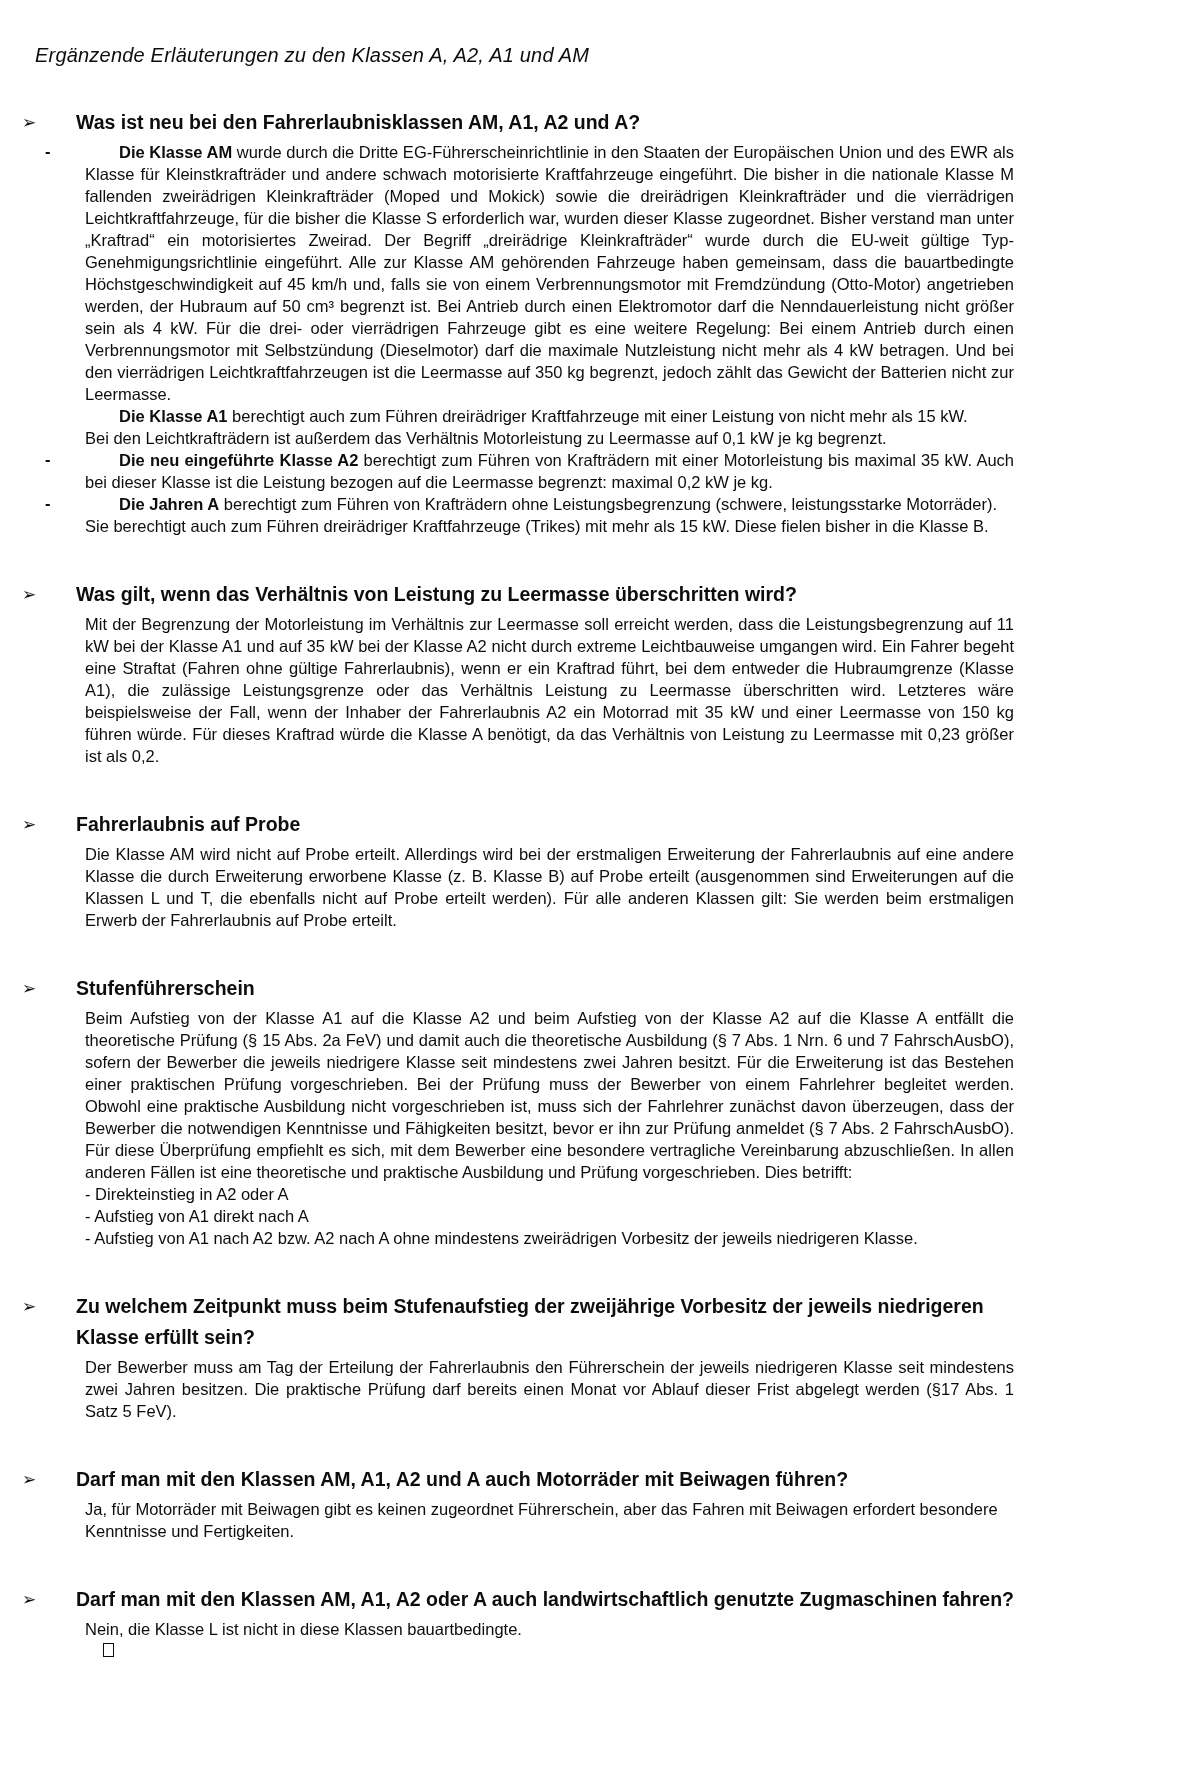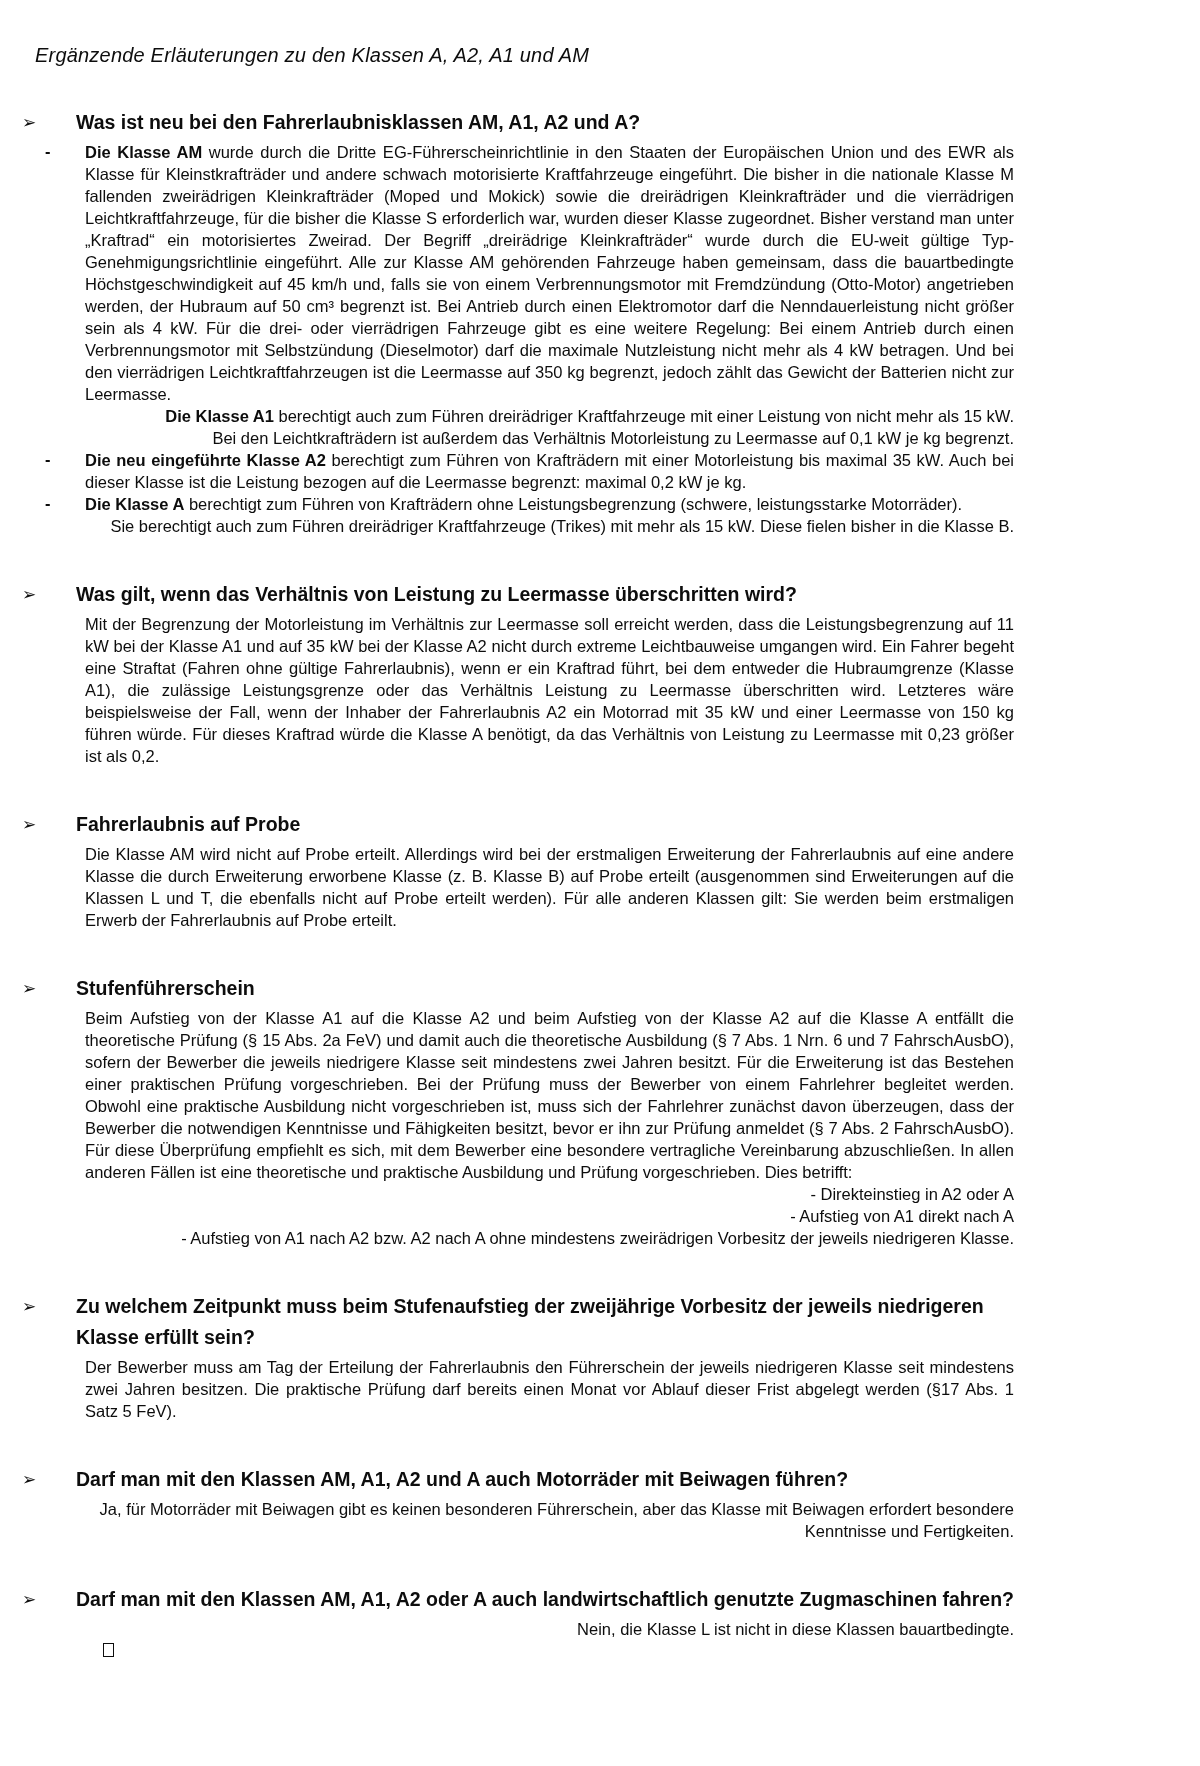--- a/index.html
+++ b/index.html
@@ -14,44 +14,44 @@
   }
   .doc-title {
     font-size:20px; font-style:italic; font-weight:400;
     margin-left:15px; margin-bottom:40px; letter-spacing:.2px;
   }
   .section { margin-bottom:42px; }
   .heading-row { display:flex; align-items:flex-start; }
   .arrow { flex:0 0 42px; font-size:17px; line-height:31px; padding-left:2px; }
   .heading { flex:1; font-size:19.5px; font-weight:700; line-height:31px; padding-bottom:3px;margin-left:14px; }
   .body { margin-left:65px; }
-  .para { font-size:16.5px; line-height:22px; position:relative;text-align:right; }
+  .para { font-size:16.5px; line-height:22px; position:relative; }
   .para.justify { text-align:justify; }
-  .lead { font-weight:700; }
+  .lead { font-weight:700;margin-left:34px; }
   .dash-mark { position:absolute; left:-40px; top:-1px; font-weight:700; }
   .box-wrap { margin-left:18px; margin-top:3px; line-height:0; }
   .box { display:inline-block; width:11px; height:14px; border:1.7px solid #0d0d0d; }
 </style>
 </head>
 <body>
 
 <div class="page">
   <h1 class="doc-title">Ergänzende Erläuterungen zu den Klassen A, A2, A1 und AM</h1>
   <main>
       <section class="section">
         <div class="heading-row">
           <span class="arrow">➢</span>
           <h2 class="heading">Was ist neu bei den Fahrerlaubnisklassen AM, A1, A2 und A?</h2>
         </div>
         <div class="body">
           <p class="para justify"><span class="dash-mark">-</span><span class="lead">Die Klasse AM</span> wurde durch die Dritte EG-Führerscheinrichtlinie in den Staaten der Europäischen Union und des EWR als Klasse für Kleinstkrafträder und andere schwach motorisierte Kraftfahrzeuge eingeführt. Die bisher in die nationale Klasse M fallenden zweirädrigen Kleinkrafträder (Moped und Mokick) sowie die dreirädrigen Kleinkrafträder und die vierrädrigen Leichtkraftfahrzeuge, für die bisher die Klasse S erforderlich war, wurden dieser Klasse zugeordnet. Bisher verstand man unter „Kraftrad“ ein motorisiertes Zweirad. Der Begriff „dreirädrige Kleinkrafträder“ wurde durch die EU-weit gültige Typ-Genehmigungsrichtlinie eingeführt. Alle zur Klasse AM gehörenden Fahrzeuge haben gemeinsam, dass die bauartbedingte Höchstgeschwindigkeit auf 45 km/h und, falls sie von einem Verbrennungsmotor mit Fremdzündung (Otto-Motor) angetrieben werden, der Hubraum auf 50 cm³ begrenzt ist. Bei Antrieb durch einen Elektromotor darf die Nenndauerleistung nicht größer sein als 4 kW. Für die drei- oder vierrädrigen Fahrzeuge gibt es eine weitere Regelung: Bei einem Antrieb durch einen Verbrennungsmotor mit Selbstzündung (Dieselmotor) darf die maximale Nutzleistung nicht mehr als 4 kW betragen. Und bei den vierrädrigen Leichtkraftfahrzeugen ist die Leermasse auf 350 kg begrenzt, jedoch zählt das Gewicht der Batterien nicht zur Leermasse.</p>
           <p class="para"><span class="lead">Die Klasse A1</span> berechtigt auch zum Führen dreirädriger Kraftfahrzeuge mit einer Leistung von nicht mehr als 15 kW.</p>
           <p class="para">Bei den Leichtkrafträdern ist außerdem das Verhältnis Motorleistung zu Leermasse auf 0,1 kW je kg begrenzt.</p>
           <p class="para justify"><span class="dash-mark">-</span><span class="lead">Die neu eingeführte Klasse A2</span> berechtigt zum Führen von Krafträdern mit einer Motorleistung bis maximal 35 kW. Auch bei dieser Klasse ist die Leistung bezogen auf die Leermasse begrenzt: maximal 0,2 kW je kg.</p>
-          <p class="para justify"><span class="dash-mark">-</span><span class="lead">Die Klasse A</span> berechtigt zum Führen von Krafträdern ohne Leistungsbegrenzung (schwere, leistungsstarke Motorräder).</p>
+          <p class="para justify"><span class="dash-mark">-</span><span class="lead">Die Jahren A</span> berechtigt zum Führen von Krafträdern ohne Leistungsbegrenzung (schwere, leistungsstarke Motorräder).</p>
           <p class="para">Sie berechtigt auch zum Führen dreirädriger Kraftfahrzeuge (Trikes) mit mehr als 15 kW. Diese fielen bisher in die Klasse B.</p>
         </div>
       </section>
       <section class="section">
         <div class="heading-row">
           <span class="arrow">➢</span>
           <h2 class="heading">Was gilt, wenn das Verhältnis von Leistung zu Leermasse überschritten wird?</h2>
         </div>
         <div class="body">
           <p class="para justify">Mit der Begrenzung der Motorleistung im Verhältnis zur Leermasse soll erreicht werden, dass die Leistungsbegrenzung auf 11 kW bei der Klasse A1 und auf 35 kW bei der Klasse A2 nicht durch extreme Leichtbauweise umgangen wird. Ein Fahrer begeht eine Straftat (Fahren ohne gültige Fahrerlaubnis), wenn er ein Kraftrad führt, bei dem entweder die Hubraumgrenze (Klasse A1), die zulässige Leistungsgrenze oder das Verhältnis Leistung zu Leermasse überschritten wird. Letzteres wäre beispielsweise der Fall, wenn der Inhaber der Fahrerlaubnis A2 ein Motorrad mit 35 kW und einer Leermasse von 150 kg führen würde. Für dieses Kraftrad würde die Klasse A benötigt, da das Verhältnis von Leistung zu Leermasse mit 0,23 größer ist als 0,2.</p>
@@ -86,21 +86,21 @@
         <div class="body">
           <p class="para justify">Der Bewerber muss am Tag der Erteilung der Fahrerlaubnis den Führerschein der jeweils niedrigeren Klasse seit mindestens zwei Jahren besitzen. Die praktische Prüfung darf bereits einen Monat vor Ablauf dieser Frist abgelegt werden (§17 Abs. 1 Satz 5 FeV).</p>
         </div>
       </section>
       <section class="section">
         <div class="heading-row">
           <span class="arrow">➢</span>
           <h2 class="heading">Darf man mit den Klassen AM, A1, A2 und A auch Motorräder mit Beiwagen führen?</h2>
         </div>
         <div class="body">
-          <p class="para">Ja, für Motorräder mit Beiwagen gibt es keinen besonderen Führerschein, aber das Klasse mit Beiwagen erfordert besondere Kenntnisse und Fertigkeiten.</p>
+          <p class="para">Ja, für Motorräder mit Beiwagen gibt es keinen zugeordnet Führerschein, aber das Fahren mit Beiwagen erfordert besondere Kenntnisse und Fertigkeiten.</p>
         </div>
       </section>
       <section class="section">
         <div class="heading-row">
           <span class="arrow">➢</span>
           <h2 class="heading">Darf man mit den Klassen AM, A1, A2 oder A auch landwirtschaftlich genutzte Zugmaschinen fahren?</h2>
         </div>
         <div class="body">
           <p class="para">Nein, die Klasse L ist nicht in diese Klassen bauartbedingte.</p>
           <div class="box-wrap"><span class="box"></span></div>

